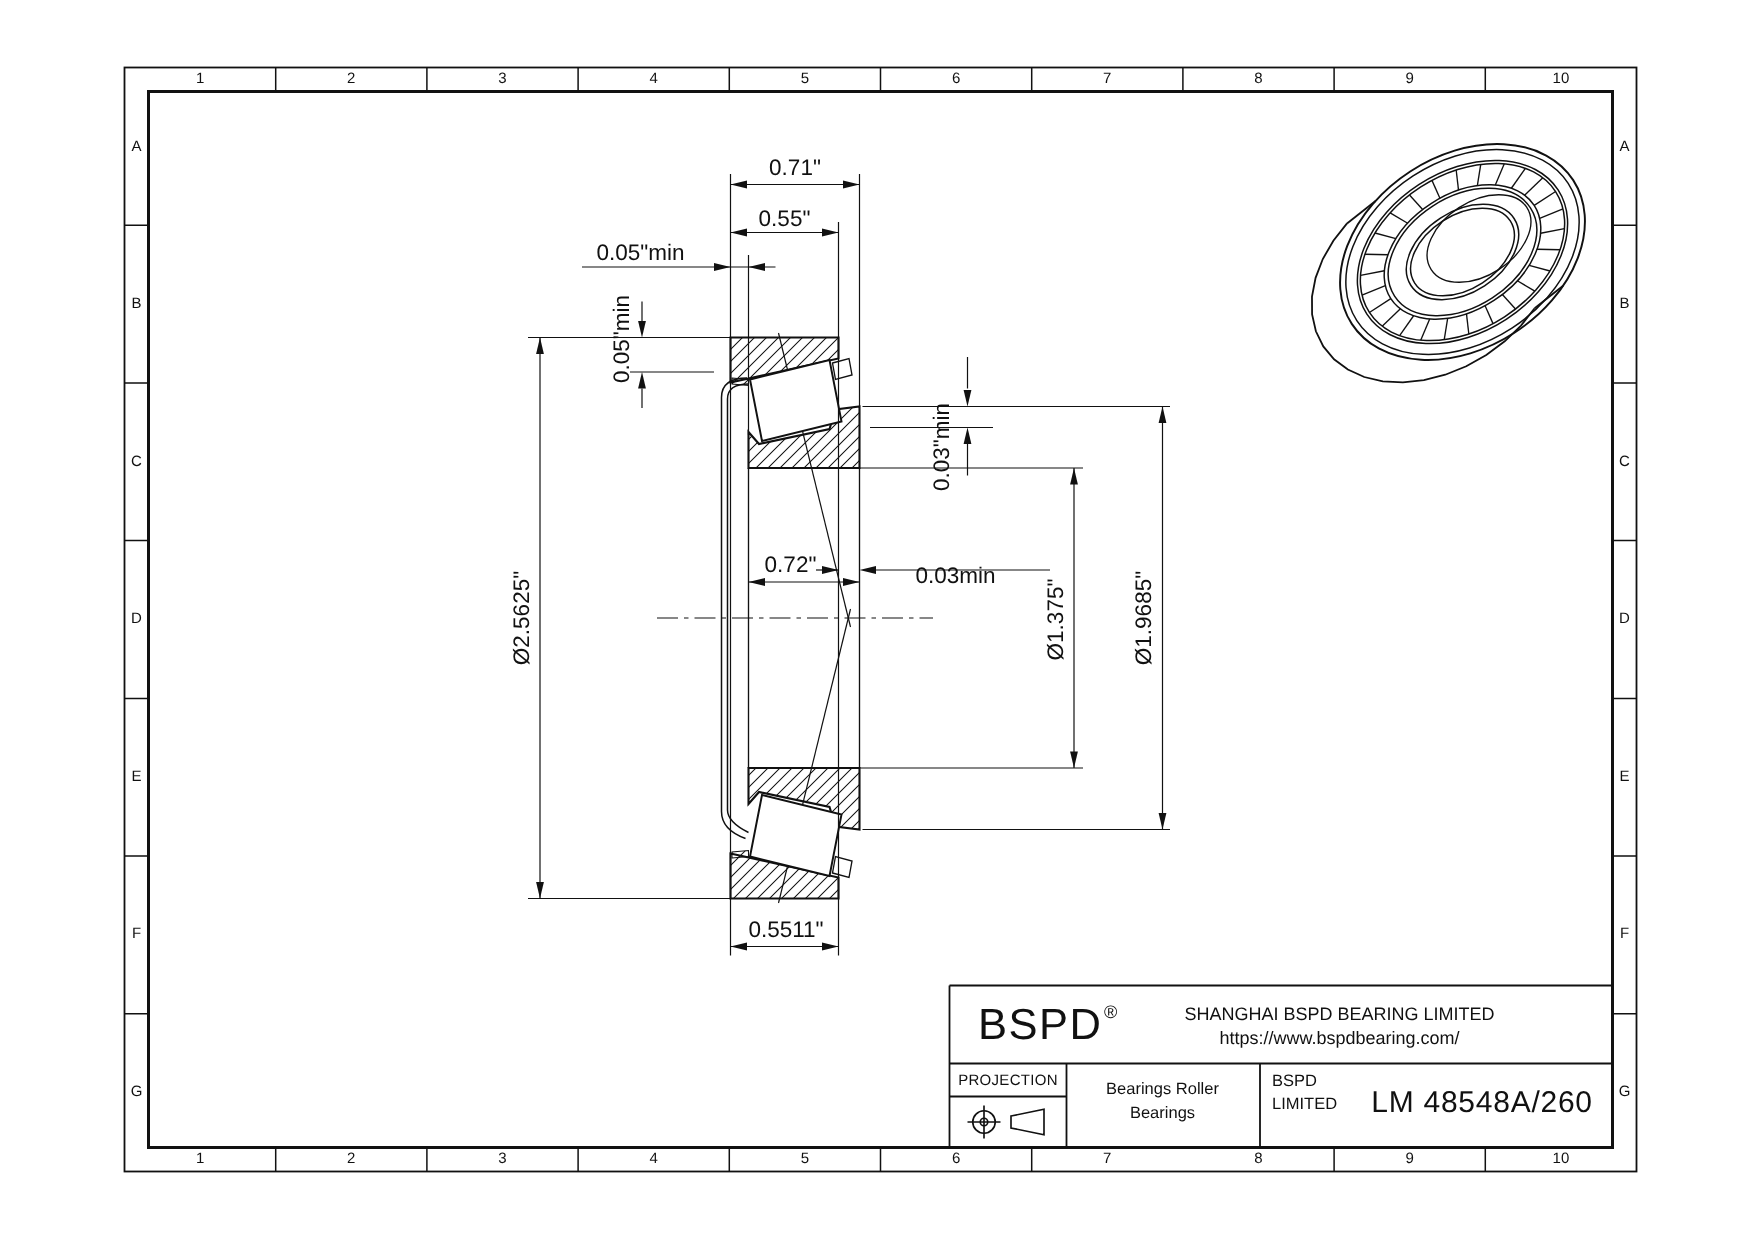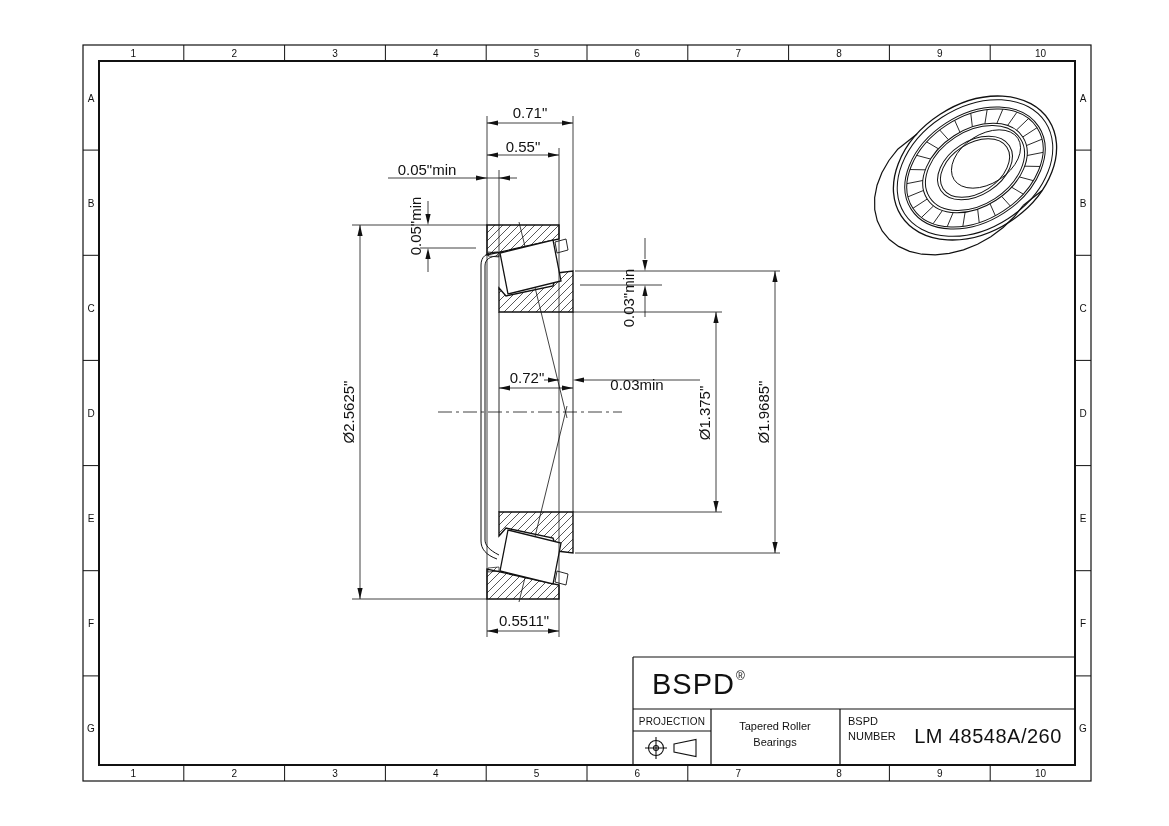--- a/index.html
+++ b/index.html
@@ -222,20 +222,24 @@
   <div class="txt dimv" style="left:415px;top:226px">0.05"min</div>
   <div class="txt dimv" style="left:348px;top:412px">Ø2.5625"</div>
   <div class="txt dim" style="left:527px;top:377px">0.72"</div>
   <div class="txt dim" style="left:637px;top:384px">0.03min</div>
   <div class="txt dimv" style="left:628px;top:298px">0.03"min</div>
   <div class="txt dimv" style="left:704px;top:413px">Ø1.375"</div>
   <div class="txt dimv" style="left:763px;top:412px">Ø1.9685"</div>
   <div class="txt dim" style="left:524px;top:620px">0.5511"</div>
 
   <div class="txt logo" style="left:652px;top:684px"><span>BSPD</span><span class="reg">®</span></div>
+  <div class="txt company" style="left:893px;top:668px">
+    <div>SHANGHAI BSPD BEARING LIMITED</div>
+    <div>https://www.bspdbearing.com/</div>
+  </div>
   <div class="txt tb-label" style="left:672px;top:721px">PROJECTION</div>
-  <div class="txt tb-cell" style="left:775px;top:726px">Tapered Roller</div>
+  <div class="txt tb-cell" style="left:775px;top:726px">Bearings Roller</div>
   <div class="txt tb-cell" style="left:775px;top:742px">Bearings</div>
   <div class="txt" style="left:848px;top:715px;font-size:11px">BSPD</div>
-  <div class="txt" style="left:848px;top:730px;font-size:11px">NUMBER</div>
+  <div class="txt" style="left:848px;top:730px;font-size:11px">LIMITED</div>
   <div class="txt partnum" style="left:988px;top:736px">LM 48548A/260</div>
 
 </div>
 
 </body></html>

